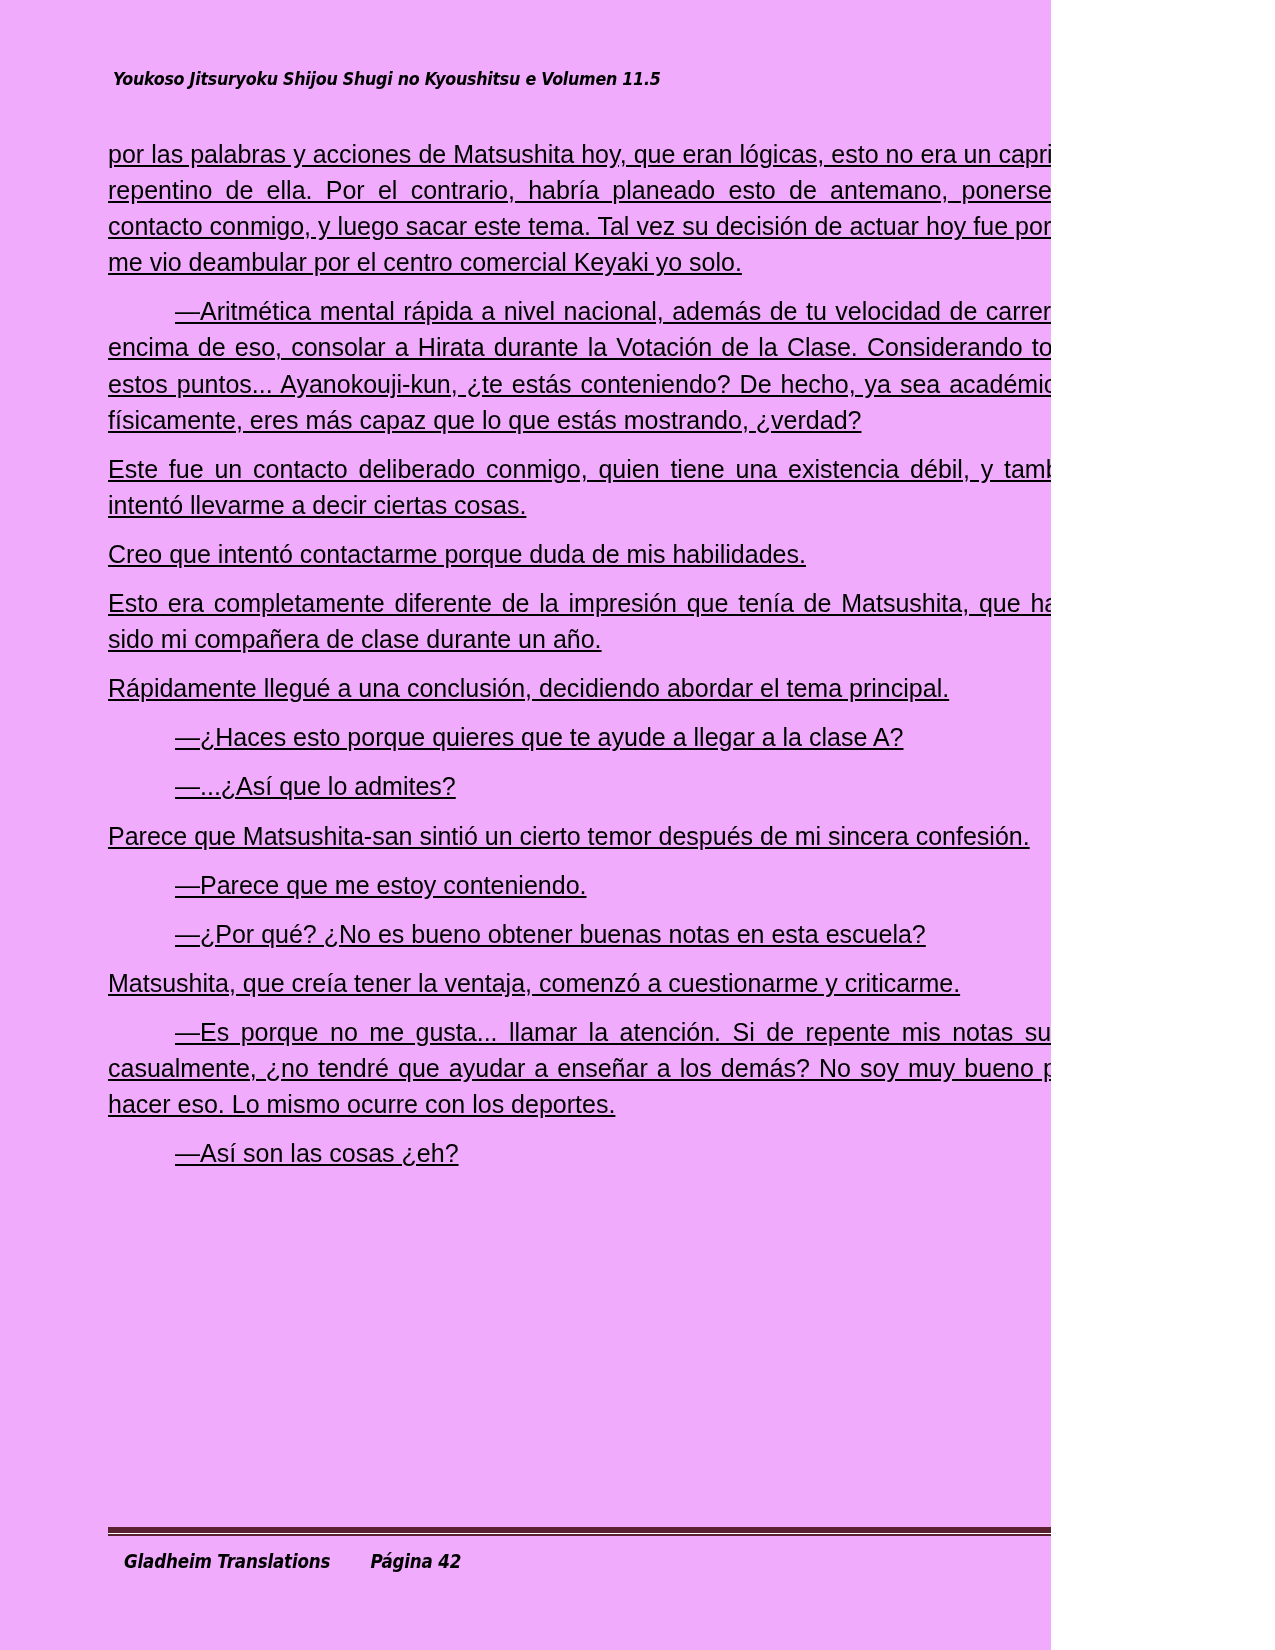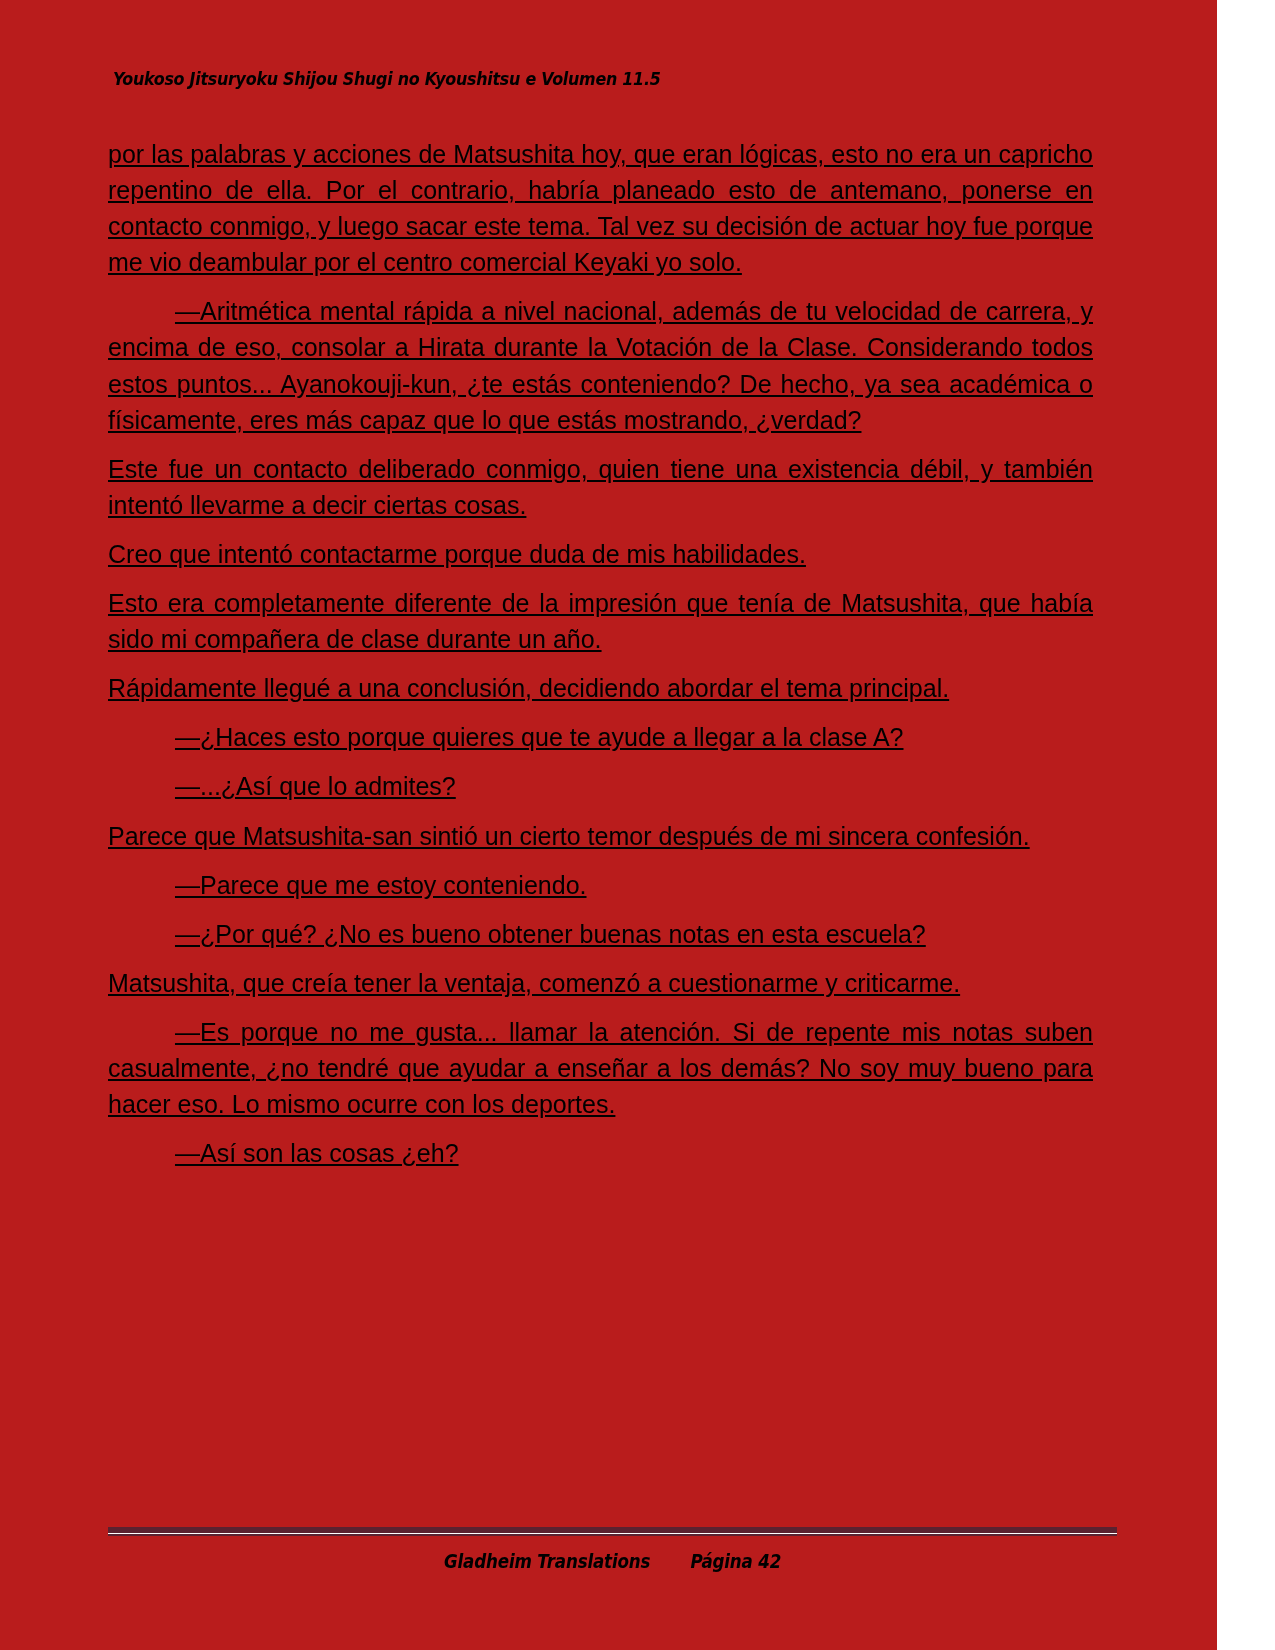--- a/index.html
+++ b/index.html
@@ -6,23 +6,23 @@
   html, body {
     margin: 0;
     padding: 0;
     background: #ffffff;
   }
   body {
     font-family: "Liberation Sans", sans-serif;
   }
   .page {
     position: relative;
-    width: 1217px;
+    width: 1051px;
     height: 1650px;
-    background: #b91c1c;
+    background: #f0abfc;
     box-sizing: border-box;
     overflow: hidden;
   }
   
   .page-header {
     position: absolute;
     left: 113px;
     top: 68px;
     width: 1010px;
     height: 30px;
@@ -74,23 +74,24 @@
     width: 100%;
     height: 9px;
     box-sizing: border-box;
     border-top: 6px solid #5a2230;
     border-bottom: 2px solid #5a2230;
     background: #ffffff;
     margin-bottom: 14px;
   }
   .footer-row {
     display: flex;
-    justify-content: center;
+    justify-content: flex-start;
     align-items: baseline;
     width: 100%;
+    margin-left: 16px;
   }
   .footer-left, .footer-right {
     font-family: "DejaVu Sans", sans-serif;
     font-weight: bold;
     font-style: italic;
     font-size: 19px;
     letter-spacing: -0.2px;
     color: #000000;
     white-space: nowrap;
   }

